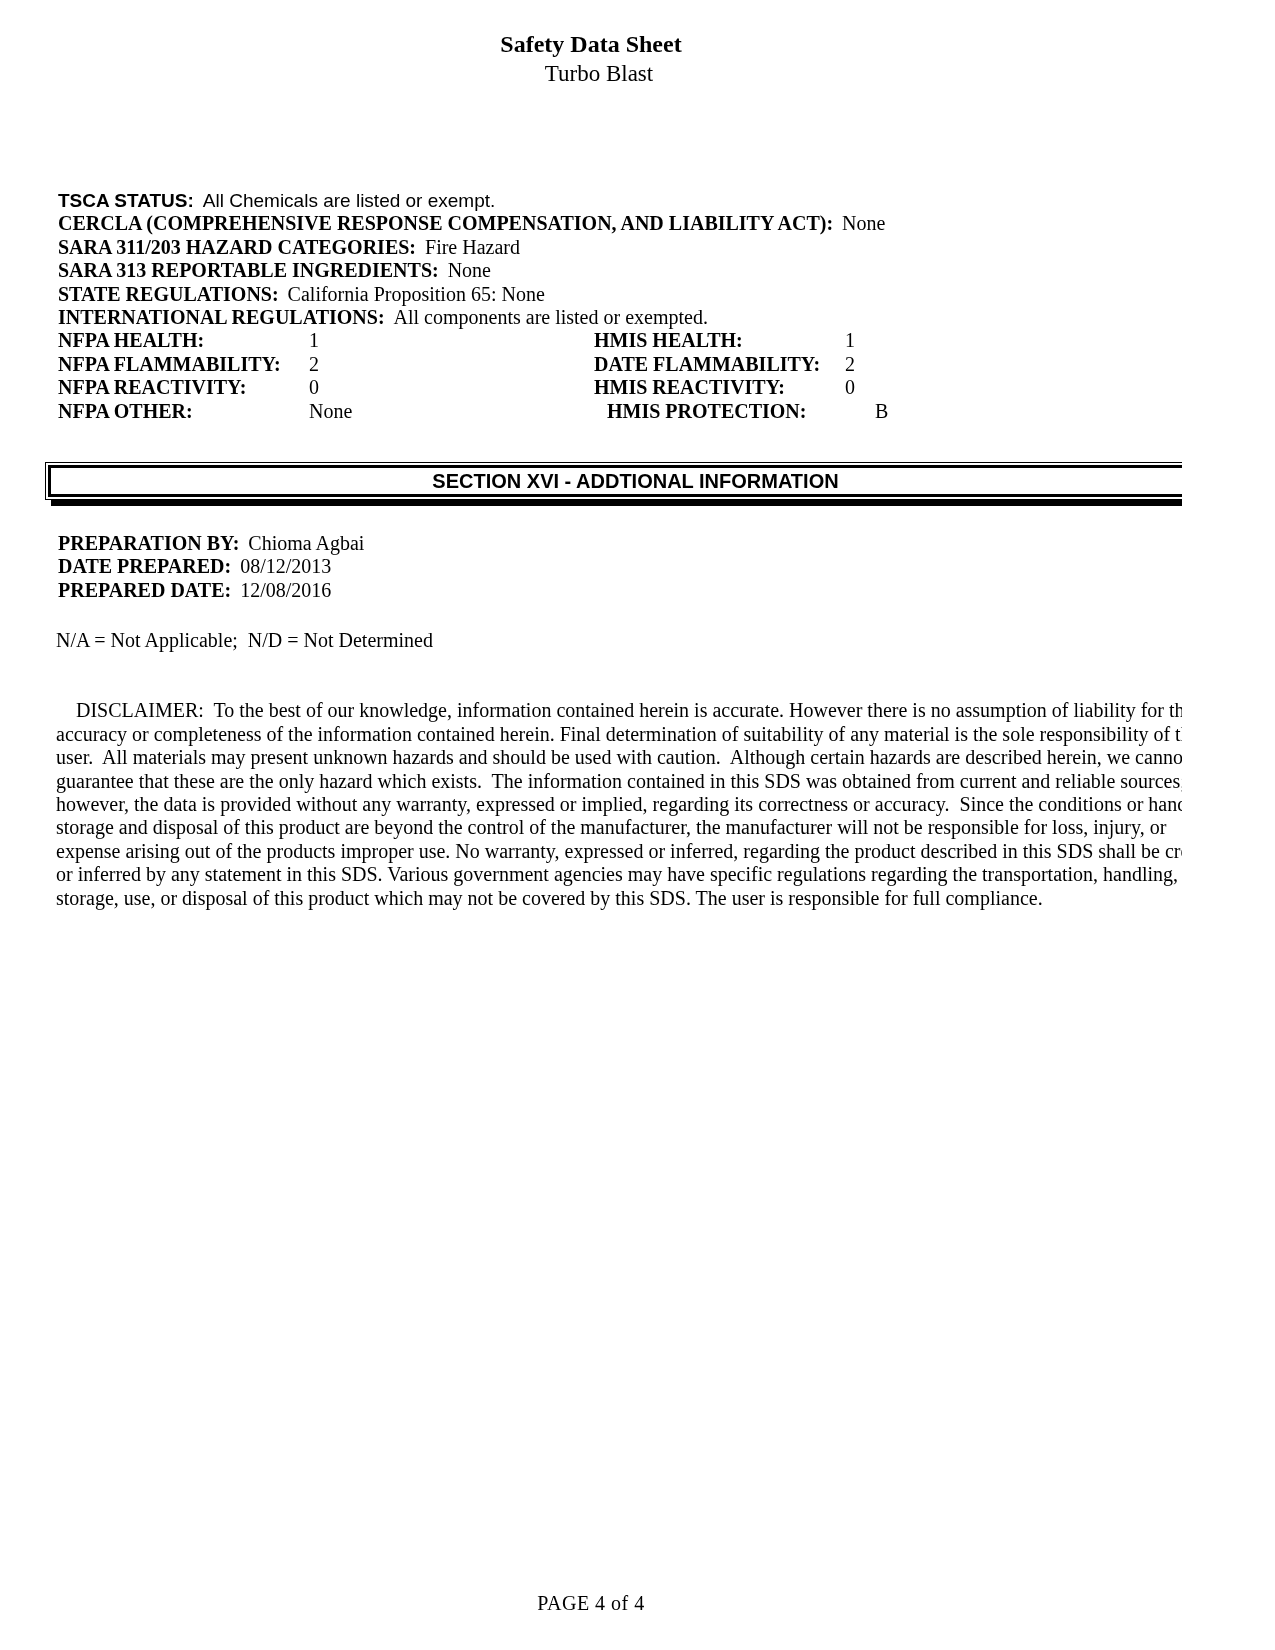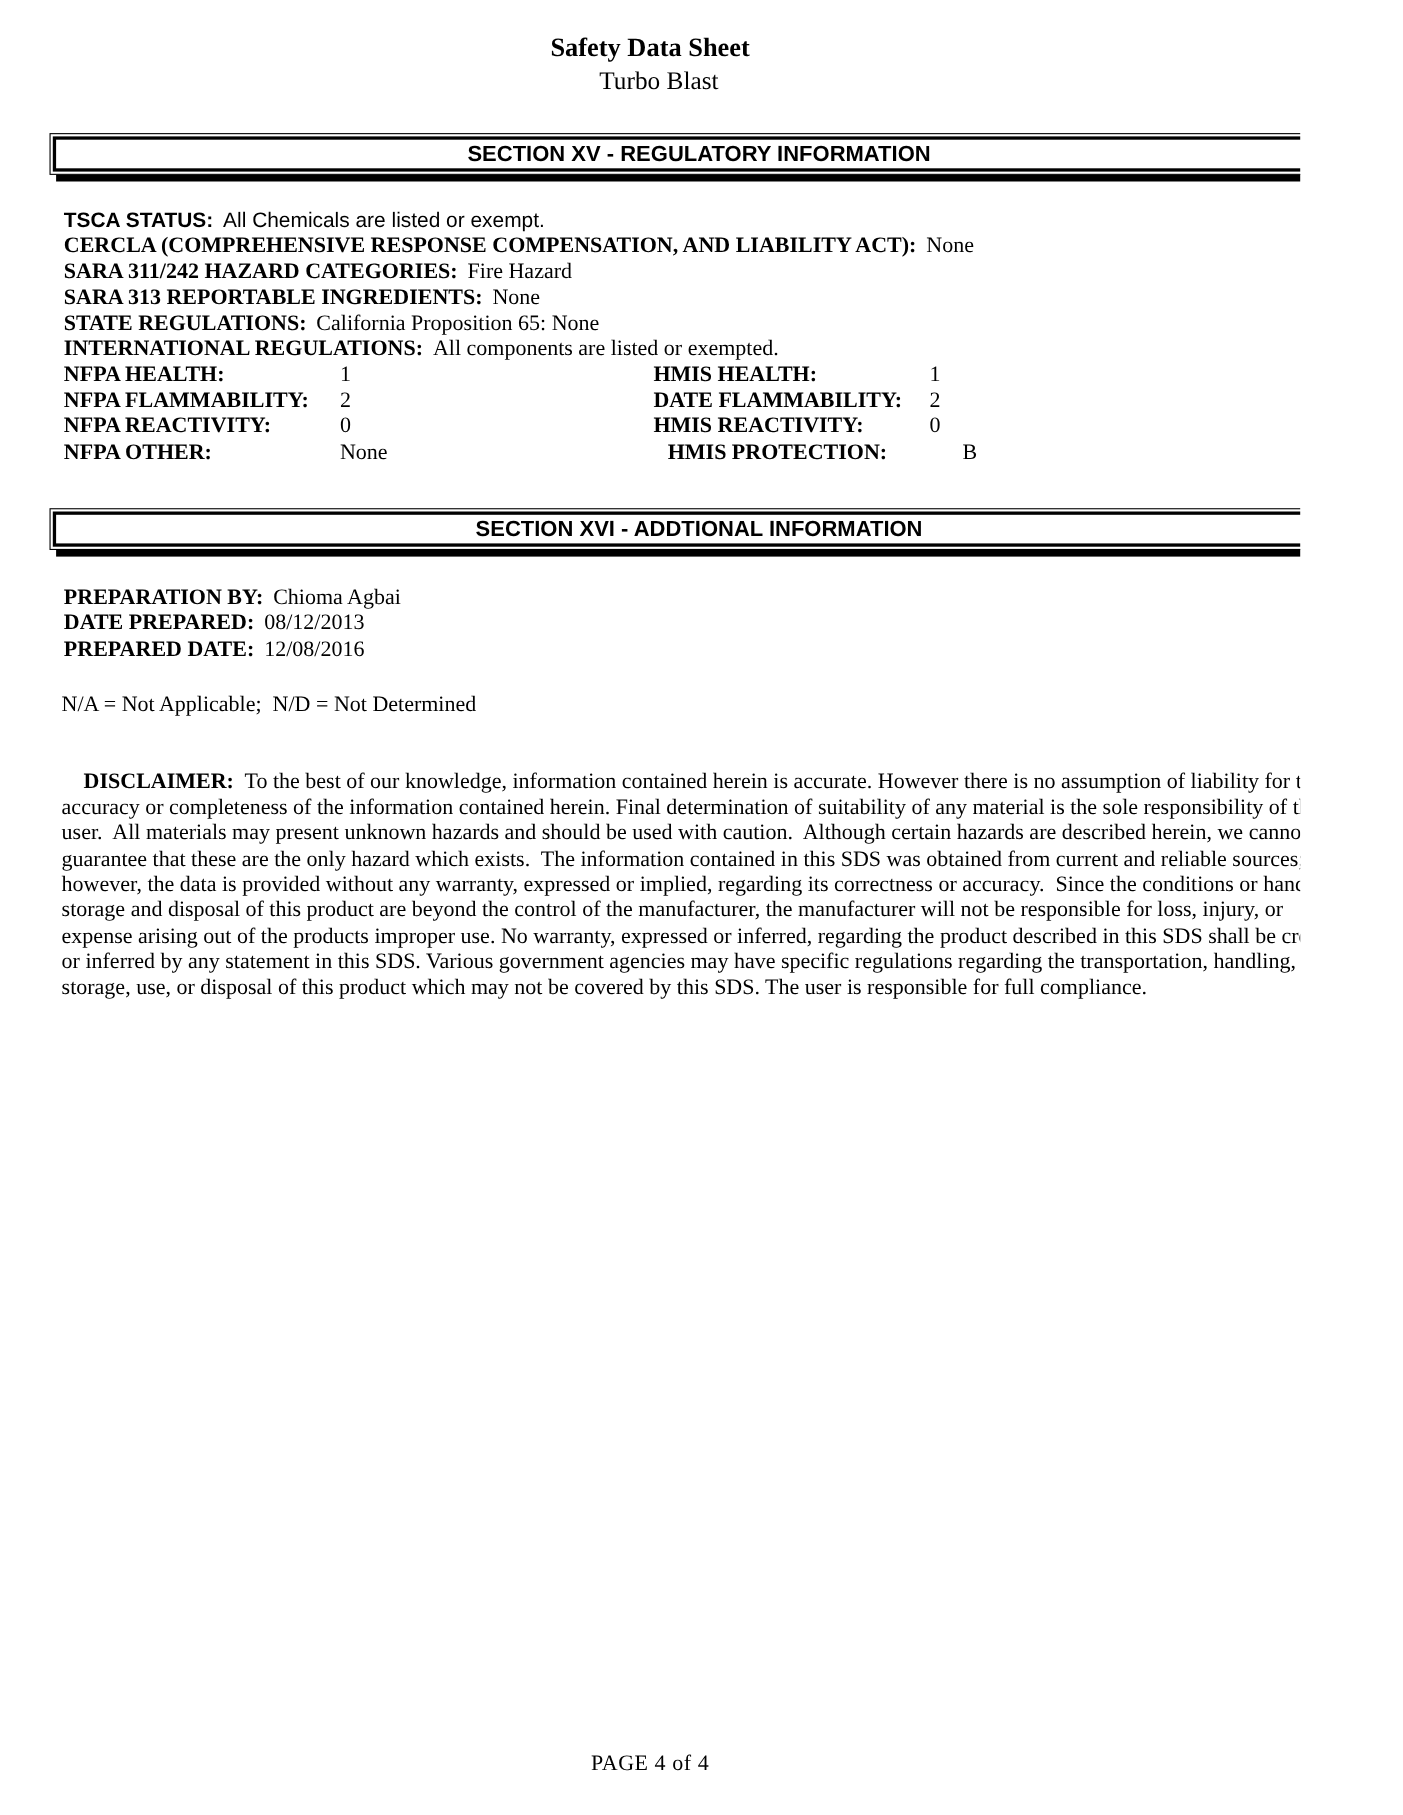--- a/index.html
+++ b/index.html
@@ -42,48 +42,45 @@
   .rating-row .c3 { position:absolute; left:536px; font-weight:bold; }
   .rating-row .c4 { position:absolute; left:787px; }
   .rating-row.protection .c3 { left:549px; }
   .rating-row.protection .c4 { left:817px; }
 
   
   .prep-block { position:absolute; top:532px; left:58px; font-size:20px; line-height:23.4px; }
   .abbrev { position:absolute; top:629px; left:56px; font-size:20px; line-height:23.4px; white-space:pre-wrap; }
   .disclaimer { position:absolute; top:676px; left:56px; width:1177px;
                 font-size:20px; line-height:23.4px; white-space:pre-wrap; text-align:left; }
-  .disclaimer b { font-weight:bold; }
+  .disclaimer b { font-weight:normal; }
 
   .footer { position:absolute; top:1592px; left:0; right:0; text-align:center;
             font-size:20px; letter-spacing:0.5px; }
 </style>
 </head>
 <body>
 
 <div class="page">
 
   <div class="doc-header">
     <div class="doc-title">Safety Data Sheet</div>
     <div class="doc-subtitle">Turbo Blast</div>
   </div>
 
-  <div class="section-box" id="box-xv">
-    <div class="inner">SECTION XV - REGULATORY INFORMATION</div>
-  </div>
 
   <div class="reg-block">
     <div class="field-line sans">
       <b>TSCA STATUS:</b><span class="val">All Chemicals are listed or exempt.</span>
     </div>
     <div class="field-line">
       <b>CERCLA (COMPREHENSIVE RESPONSE COMPENSATION, AND LIABILITY ACT):</b><span class="val">None</span>
     </div>
     <div class="field-line">
-      <b>SARA 311/242 HAZARD CATEGORIES:</b><span class="val">Fire Hazard</span>
+      <b>SARA 311/203 HAZARD CATEGORIES:</b><span class="val">Fire Hazard</span>
     </div>
     <div class="field-line">
       <b>SARA 313 REPORTABLE INGREDIENTS:</b><span class="val">None</span>
     </div>
     <div class="field-line">
       <b>STATE REGULATIONS:</b><span class="val">California Proposition 65: None</span>
     </div>
     <div class="field-line">
       <b>INTERNATIONAL REGULATIONS:</b><span class="val">All components are listed or exempted.</span>
     </div>

